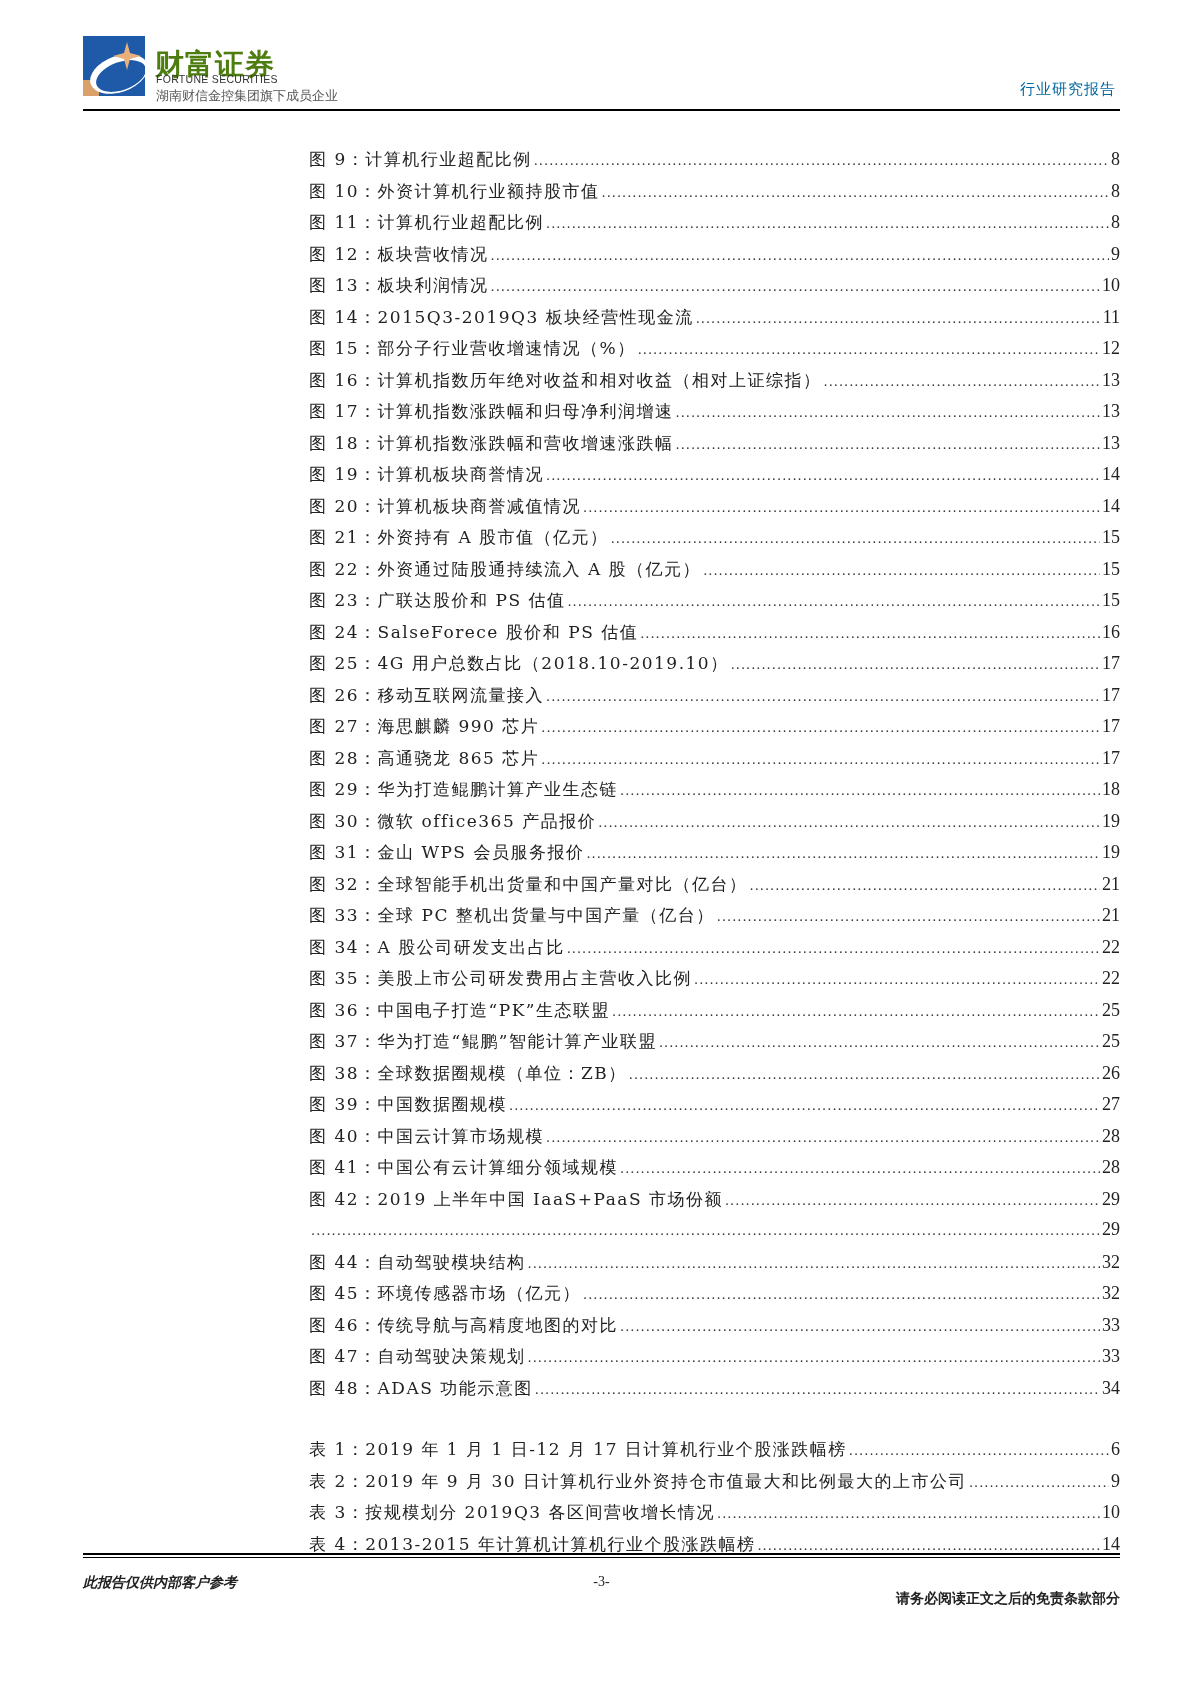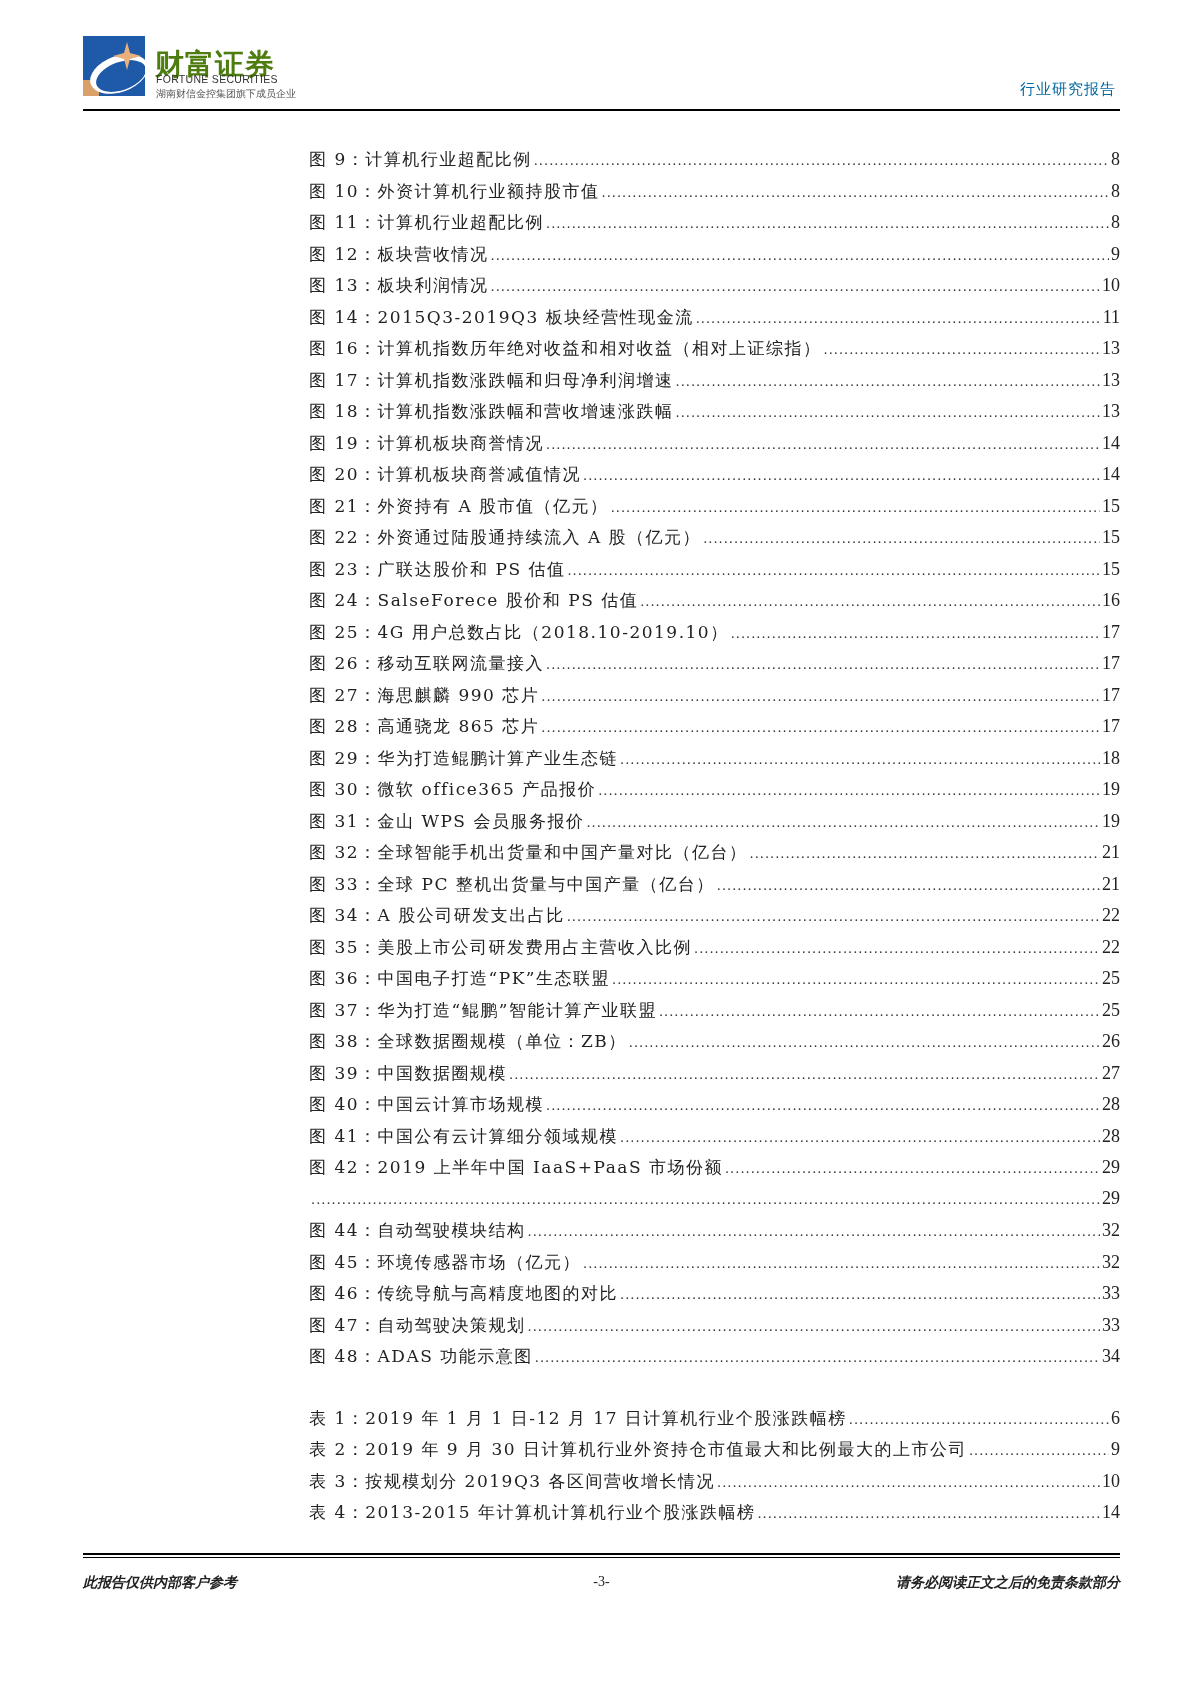--- a/index.html
+++ b/index.html
@@ -4,38 +4,38 @@
 <style>
   html, body { margin: 0; padding: 0; background: #ffffff; }
   body {
     width: 1200px; height: 1698px; position: relative; overflow: hidden;
     font-family: "DejaVu Serif", "Liberation Serif", serif; color: #222;
   }
   .header { position: absolute; left: 83px; top: 36px; width: 1037px; height: 75px; }
   .logo-mark { position: absolute; left: 0; top: 0; width: 62px; height: 60px; }
   .logo-text-cn { position: absolute; left: 72px; top: 0px; font-family: "DejaVu Sans", sans-serif; font-size: 29px; font-weight: bold; color: #4d7c0f; letter-spacing: 1px; margin-top: 9px; }
   .logo-text-en { position: absolute; left: 73px; top: 37px; font-family: "Liberation Sans", sans-serif; font-size: 10.5px; color: #333; letter-spacing: 0.3px; }
-  .logo-text-sub { position: absolute; left: 73px; top: 51px; font-family: Liberation Serif, serif; font-size: 10px; color: #555; }
+  .logo-text-sub { position: absolute; left: 73px; top: 51px; font-family: Liberation Serif, serif; font-size: 13px; color: #555; }
   .header-right { position: absolute; right: 4px; top: 44px; font-size: 15px; color: #0369a1; letter-spacing: 1px; }
   .header-line { position: absolute; left: 0; top: 73px; width: 1037px; height: 2px; background: #000; }
 
   .toc { position: absolute; left: 309px; top: 148px; width: 811px; }
   .toc-row { display: flex; align-items: baseline; height: 31.5px; font-size: 17px; white-space: nowrap; justify-content: flex-end; }
   .toc-label { flex: 0 0 auto; letter-spacing: 1.5px; }
   .toc-dots { flex: 1 1 auto; overflow: hidden; color: #333; margin: 0 2px; letter-spacing: 1px; font-size: 13px; }
   .toc-dots::before { content: "........................................................................................................................................................................................................................................................................"; }
   .toc-page { flex: 0 0 auto; font-family: "Liberation Serif", serif; font-size: 18px; }
   .toc-gap { height: 30px; }
 
   .footer-line1 { position: absolute; left: 83px; top: 1553px; width: 1037px; height: 2px; background: #000; }
   .footer-line2 { position: absolute; left: 83px; top: 1557px; width: 1037px; height: 1px; background: #000; }
   .footer { position: absolute; left: 83px; top: 1574px; width: 1037px; height: 24px; font-size: 14px; font-weight: bold; }
   .footer-left { position: absolute; left: 0; top: 0; font-style: italic; }
   .footer-center { position: absolute; left: 0; right: 0; text-align: center; font-weight: normal; font-family: "Liberation Serif", serif; }
-  .footer-right { position: absolute; right: 0; top: 0; font-style: italic; }
+  .footer-right { position: absolute; right: 0; top: 16px; }
 </style>
 </head>
 <body>
 
 <div class="header">
   <svg class="logo-mark" viewBox="0 0 62 60">
     <rect x="0" y="0" width="62" height="60" fill="#1e5aa8"></rect>
     <rect x="0" y="44" width="16" height="16" fill="#d9a06a"></rect>
     <ellipse cx="36" cy="38" rx="30" ry="18" fill="#ffffff" transform="rotate(-20 36 38)"></ellipse>
     <ellipse cx="38" cy="40" rx="26" ry="14" fill="#1e5aa8" transform="rotate(-20 38 40)"></ellipse>
@@ -74,20 +74,25 @@
         <span class="toc-label">图 13：板块利润情况</span>
         <span class="toc-dots"></span>
         <span class="toc-page">10</span>
       </div>
       <div class="toc-row">
         <span class="toc-label">图 14：2015Q3-2019Q3 板块经营性现金流</span>
         <span class="toc-dots"></span>
         <span class="toc-page">11</span>
       </div>
       <div class="toc-row">
+        <span class="toc-label">图 15：部分子行业营收增速情况（%）</span>
+        <span class="toc-dots"></span>
+        <span class="toc-page">12</span>
+      </div>
+      <div class="toc-row">
         <span class="toc-label">图 16：计算机指数历年绝对收益和相对收益（相对上证综指）</span>
         <span class="toc-dots"></span>
         <span class="toc-page">13</span>
       </div>
       <div class="toc-row">
         <span class="toc-label">图 17：计算机指数涨跌幅和归母净利润增速</span>
         <span class="toc-dots"></span>
         <span class="toc-page">13</span>
       </div>
       <div class="toc-row">

